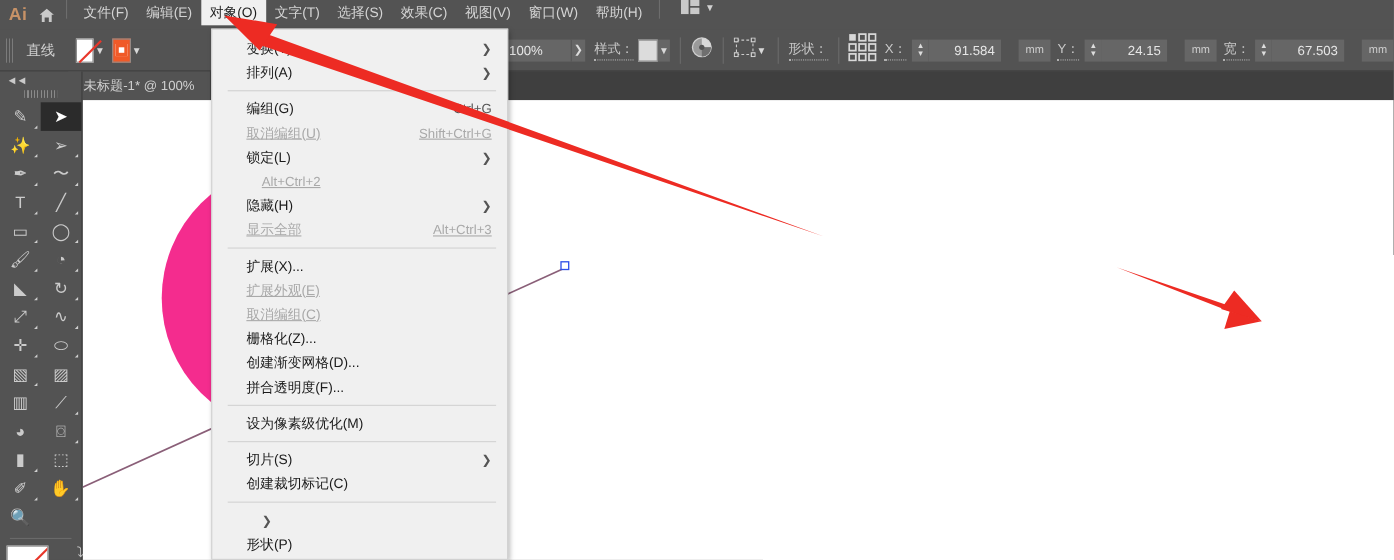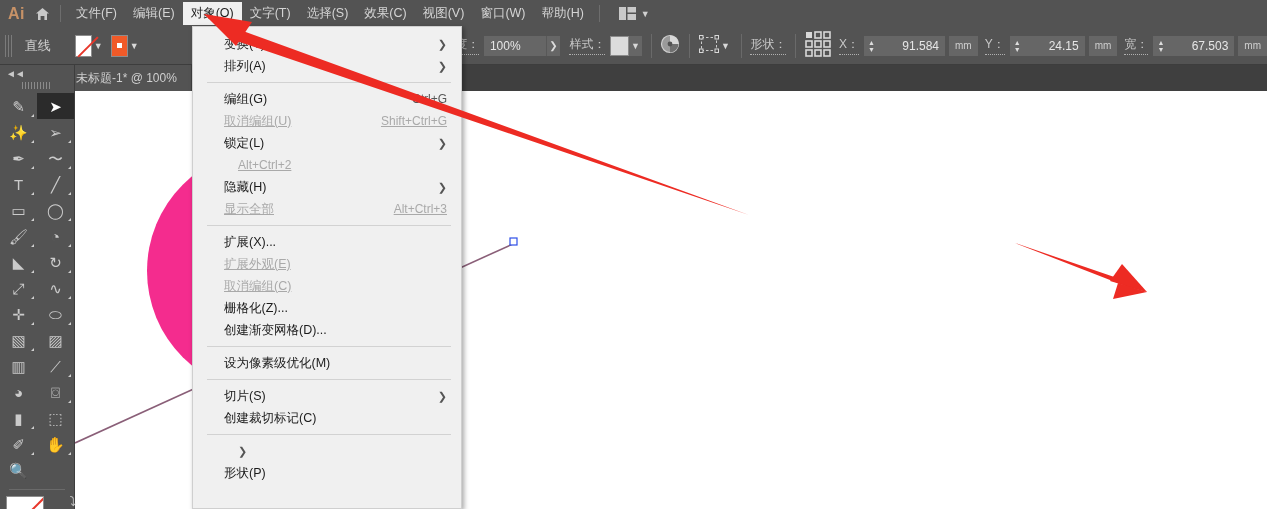--- a/index.html
+++ b/index.html
@@ -7,21 +7,21 @@
     width: 1267px; height: 509px;
     overflow: hidden;
     background: #535353;
     font-family: "Liberation Sans", "DejaVu Sans", sans-serif;
   }
   #app { position: relative; width: 1267px; height: 509px; }
 
   
   .menubar {
     position: absolute; left: 0; top: 0; width: 1267px; height: 27px;
-    background: #535353; display: flex; align-items: center;
+    background: #535353; display: flex; align-items: flex-start;
   }
   .ai-logo {
     color: #c79267; font-size: 16px; font-weight: bold;
     padding: 0 6px 0 8px; letter-spacing: .5px; line-height: 27px;
   }
   .home-icon { width: 22px; height: 27px; display: flex; align-items: center; justify-content: center; }
   .mb-sep { width: 1px; height: 17px; background: #6d6d6d; margin: 0 7px; }
   .menu-item {
     color: #d4d4d4; font-size: 12.5px; padding: 4px 8px; line-height: 15px;
     white-space: nowrap;
@@ -69,21 +69,21 @@
     display: flex; align-items: center; justify-content: center; font-size: 10px;
     border-left: 1px solid #585858;
   }
   .style-swatch { width: 24px; height: 20px; background: #dcdcdc; border: 1px solid #8b8b8b; }
   .spin {
     width: 15px; height: 20px; background: #666; color: #ddd;
     display: flex; flex-direction: column; align-items: center; justify-content: center;
     font-size: 7px; line-height: 7px;
   }
   .coordgrp { display: flex; align-items: center; }
-  .coordgrp .unit { color: #cfcfcf; font-size: 10px; margin-left: 4px; }
+  .coordgrp .unit { color: #cfcfcf; font-size: 10px; margin-left: 16px; }
 
   
   .tabstrip {
     position: absolute; left: 0; top: 65px; width: 1267px; height: 26px;
     background: #3f3f3f; display: flex; align-items: stretch;
   }
   .doctab {
     background: #535353; color: #cfcfcf; font-size: 12px;
     display: flex; align-items: center; padding: 0 14px; margin-left: 62px;
   }
@@ -456,20 +456,23 @@
         </div>
         <div class="mrow disabled">
           <span class="label">取消编组(C)</span>
         </div>
         <div class="mrow">
           <span class="label">栅格化(Z)...</span>
         </div>
         <div class="mrow">
           <span class="label">创建渐变网格(D)...</span>
         </div>
+        <div class="mrow">
+          <span class="label">拼合透明度(F)...</span>
+        </div>
         <div class="msep"></div>
         <div class="mrow">
           <span class="label">设为像素级优化(M)</span>
         </div>
         <div class="msep"></div>
         <div class="mrow">
           <span class="label">切片(S)</span>
           <span class="arrow">❯</span>
         </div>
         <div class="mrow">

